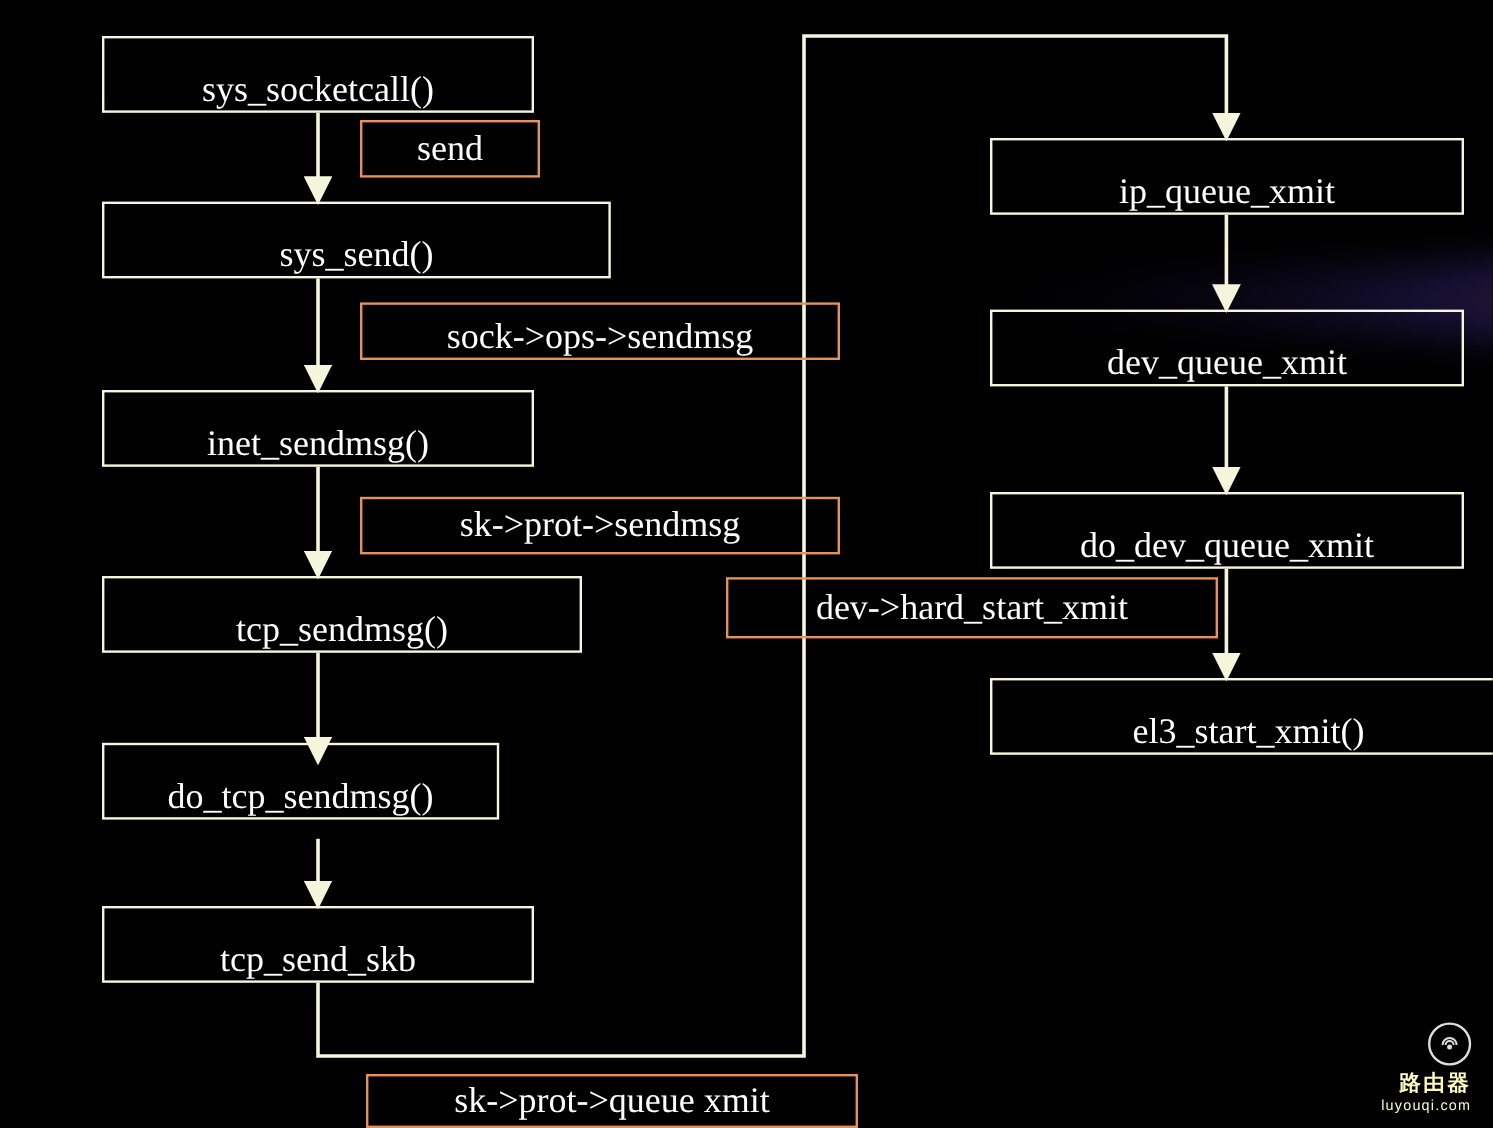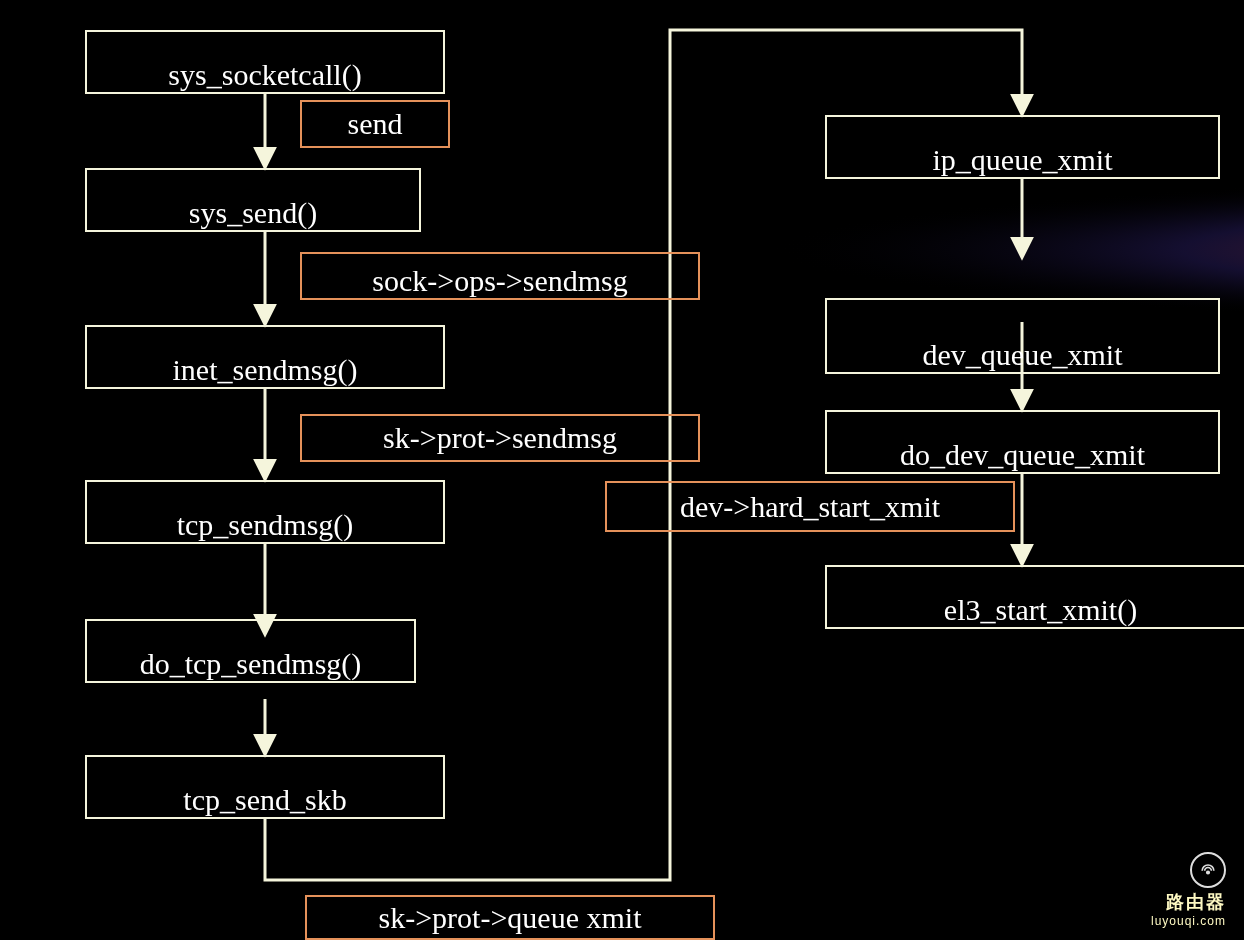--- a/index.html
+++ b/index.html
@@ -88,45 +88,45 @@
       <stop offset="100%" stop-color="#000000" stop-opacity="0"></stop>
     </radialGradient>
   </defs>
   <ellipse cx="1160" cy="85" rx="1150" ry="70" fill="url(#flare)"></ellipse>
 </svg>
 
 <div class="box" style="left:85px; top:30px; width:360px; height:64px;">
   <span>sys_socketcall()</span>
 </div>
 
-<div class="box" style="left:85px; top:168px; width:336px; height:64px;">
+<div class="box" style="left:85px; top:168px; width:424px; height:64px;">
   <span>sys_send()</span>
 </div>
 
 <div class="box" style="left:85px; top:325px; width:360px; height:64px;">
   <span>inet_sendmsg()</span>
 </div>
 
-<div class="box" style="left:85px; top:480px; width:360px; height:64px;">
+<div class="box" style="left:85px; top:480px; width:400px; height:64px;">
   <span>tcp_sendmsg()</span>
 </div>
 
 <div class="box" style="left:85px; top:619px; width:331px; height:64px;">
   <span>do_tcp_sendmsg()</span>
 </div>
 
 <div class="box" style="left:85px; top:755px; width:360px; height:64px;">
   <span>tcp_send_skb</span>
 </div>
 
 <div class="box" style="left:825px; top:115px; width:395px; height:64px;">
   <span>ip_queue_xmit</span>
 </div>
 
-<div class="box" style="left:825px; top:258px; width:395px; height:76px;margin-top:40px;">
+<div class="box" style="left:825px; top:258px; width:395px; height:64px;">
   <span>dev_queue_xmit</span>
 </div>
 
 <div class="box" style="left:825px; top:410px; width:395px; height:64px;">
   <span>do_dev_queue_xmit</span>
 </div>
 
 <div class="box" style="left:825px; top:565px; width:431px; height:64px;">
   <span>el3_start_xmit()</span>
 </div>

